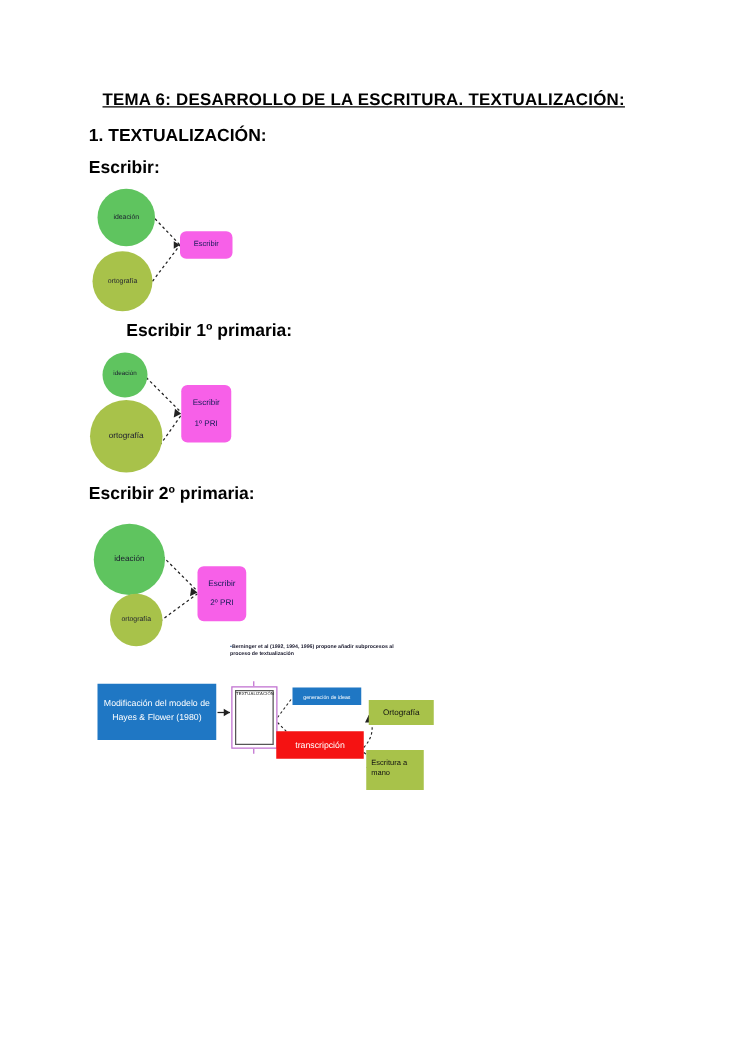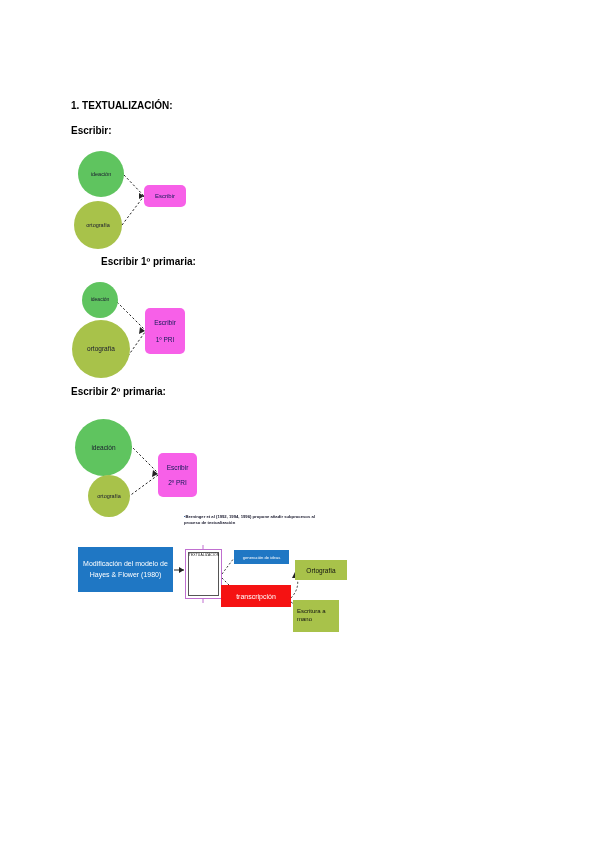--- a/index.html
+++ b/index.html
@@ -29,21 +29,21 @@
     font-size: 13.5px;
     font-weight: bold;
     color: #000;
     text-decoration: underline;
     letter-spacing: 0.2px;
     white-space: nowrap;
   }
   .section-h {
     position: absolute;
     left: 71px;
-    font-size: 10px;
+    font-size: 14px;
     font-weight: bold;
     color: #000;
     white-space: nowrap;
   }
   #sec-textualizacion { top: 100px; }
   #sec-escribir       { top: 125px; }
   #sec-escribir-1     { top: 256px; padding-left: 30px; }
   #sec-escribir-2     { top: 386px; }
 
   
@@ -176,20 +176,21 @@
   }
 
   .hy-conn { position: absolute; left: 0; top: 0; width: 300px; height: 145px; overflow: visible; }
   .hy-conn path, .hy-conn line { fill: none; }
 </style>
 </head>
 <body>
 
 <div class="page">
 
+  <div class="doc-title">TEMA 6: DESARROLLO DE LA ESCRITURA. TEXTUALIZACIÓN:</div>
 
   <div class="section-h" id="sec-textualizacion">1. TEXTUALIZACIÓN:</div>
 
   <div class="section-h" id="sec-escribir">Escribir:</div>
 
   <div class="section-h" id="sec-escribir-1">Escribir 1º primaria:</div>
 
   <div class="section-h" id="sec-escribir-2">Escribir 2º primaria:</div>
 
   <div class="diagram" id="diagram-escribir">

